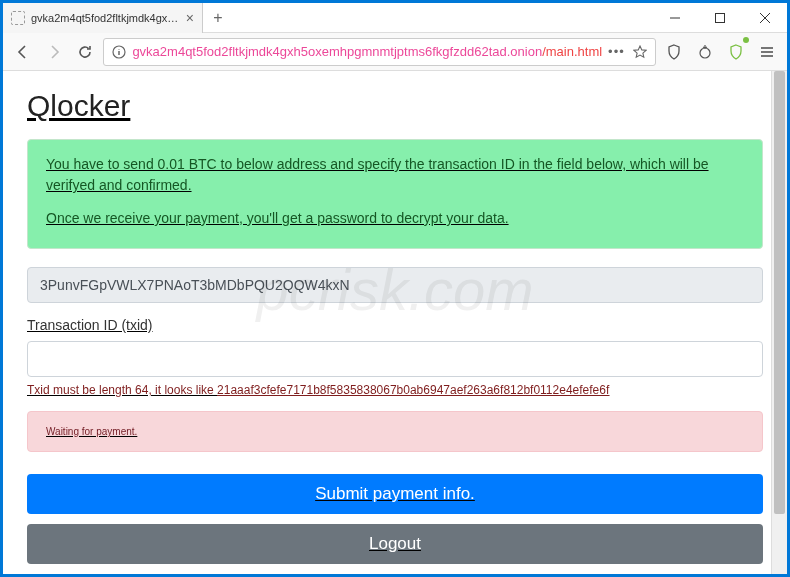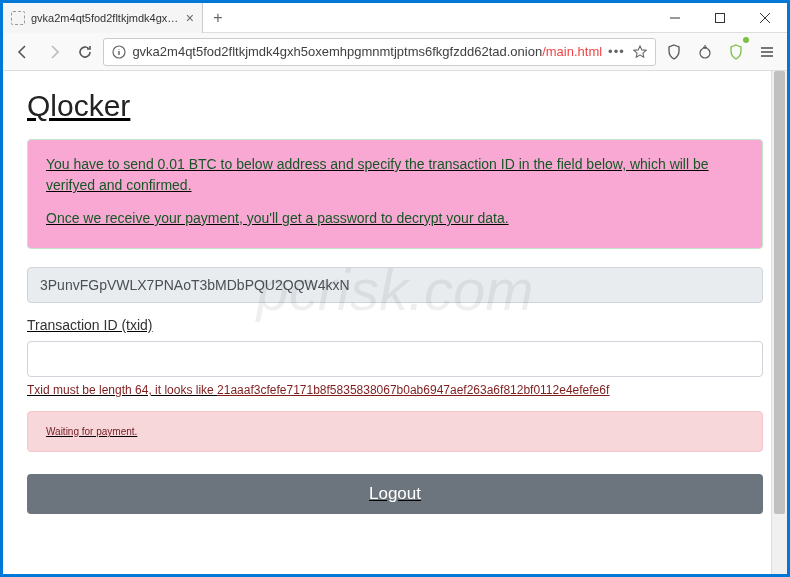--- a/index.html
+++ b/index.html
@@ -13,29 +13,29 @@
 .newtab { width: 30px; display: flex; align-items: center; justify-content: center; color: #666; font-size: 16px; cursor: pointer; }
 .titlebar-spacer { flex: 1; }
 .win-controls { display: flex; }
 .win-btn { width: 45px; display: flex; align-items: center; justify-content: center; color: #333; font-size: 11px; cursor: pointer; }
 .toolbar { height: 38px; display: flex; align-items: center; padding: 0 8px; gap: 6px; border-bottom: 1px solid #ddd; background: #f9f9f9; }
 .nav-btn { width: 28px; height: 28px; display: flex; align-items: center; justify-content: center; color: #555; cursor: pointer; border-radius: 3px; }
 .nav-btn.disabled { color: #bbb; }
 .urlbar { flex: 1; height: 28px; border: 1px solid #ccc; border-radius: 3px; display: flex; align-items: center; padding: 0 8px; background: #fff; font-size: 13px; color: #555; }
 .urlbar-lock { margin-right: 6px; color: #666; }
 .urlbar-text { flex: 1; white-space: nowrap; overflow: hidden; }
-.urlbar-text .highlight { color: #404040; text-align: right; }
+.urlbar-text .highlight { color: #ec4899; text-align: right; }
 .urlbar-text .dim { color: #ef4444; }
 .urlbar-dots { color: #666; margin-left: 6px; letter-spacing: 1px; }
 .urlbar-star { margin-left: 8px; color: #666; }
 .tool-icon { width: 28px; height: 28px; display: flex; align-items: center; justify-content: center; color: #555; cursor: pointer; }
 .content { flex: 1; overflow-y: auto; background: #fff; position: relative; text-decoration: underline; }
 .content-inner { padding: 18px 24px; }
 h1.page-title { font-size: 30px; font-weight: 500; color: #222; margin-bottom: 16px; }
-.alert-success { background: #f9a8d4; border: 1px solid #c3e6cb; border-radius: 4px; padding: 14px 18px; color: #155724; font-size: 14px; line-height: 1.5; margin-bottom: 18px; }
+.alert-success { background: #86efac; border: 1px solid #c3e6cb; border-radius: 4px; padding: 14px 18px; color: #155724; font-size: 14px; line-height: 1.5; margin-bottom: 18px; }
 .alert-success p { margin-bottom: 12px; }
 .alert-success p:last-child { margin-bottom: 5px; }
 .form-label { font-size: 14px; color: #333; margin-bottom: 8px; display: block; }
 .form-input { width: 100%; height: 36px; border: 1px solid #ced4da; border-radius: 4px; padding: 0 12px; font-size: 14px; color: #495057; margin-bottom: 14px; }
 .form-input.readonly { background: #e9ecef; }
 .help-text { font-size: 12px; color: #7f1d1d; margin-top: -8px; margin-bottom: 14px; }
 .help-text .example { text-decoration: underline; }
 .alert-danger { background: #f8d7da; border: 1px solid #f5c6cb; border-radius: 4px; padding: 14px 18px; color: #721c24; font-size: 10px; margin-bottom: 22px; }
 .btn { width: 100%; height: 40px; border: none; border-radius: 4px; font-size: 17px; color: #fff; cursor: pointer; margin-bottom: 10px; display: flex; align-items: center; justify-content: center; }
 .btn-primary { background: #007bff; }
@@ -153,20 +153,21 @@
       <label class="form-label">Transaction ID (txid)</label>
       <input class="form-input" value="" style="">
       <div class="help-text">
         <span>Txid must be length 64, it looks like </span><span class="example">21aaaf3cfefe7171b8f5835838067b0ab6947aef263a6f812bf0112e4efefe6f</span>
       </div>
 
       <div class="alert-danger">
         <span>Waiting for payment.</span>
       </div>
 
+      <button class="btn btn-primary">Submit payment info.</button>
       <button class="btn btn-secondary">Logout</button>
     </div>
 
     <div class="scrollbar-track">
       <div class="scrollbar-thumb"></div>
     </div>
   </div>
 </div>
 
 <div class="watermark">pcrisk.com</div>

